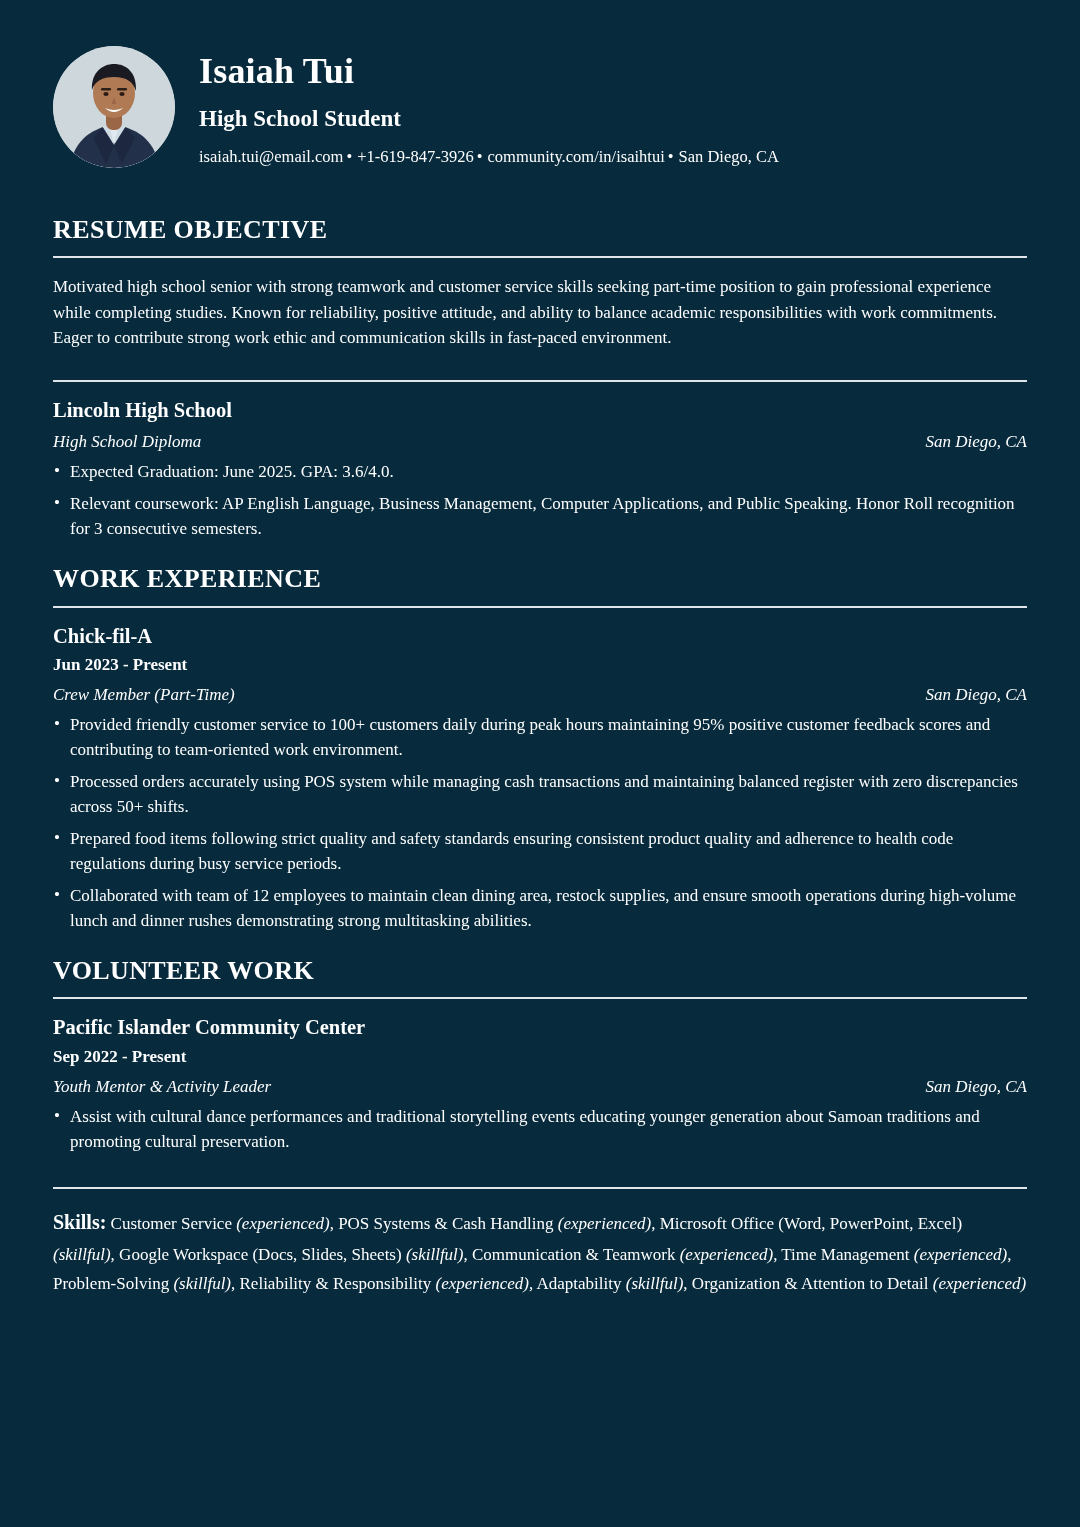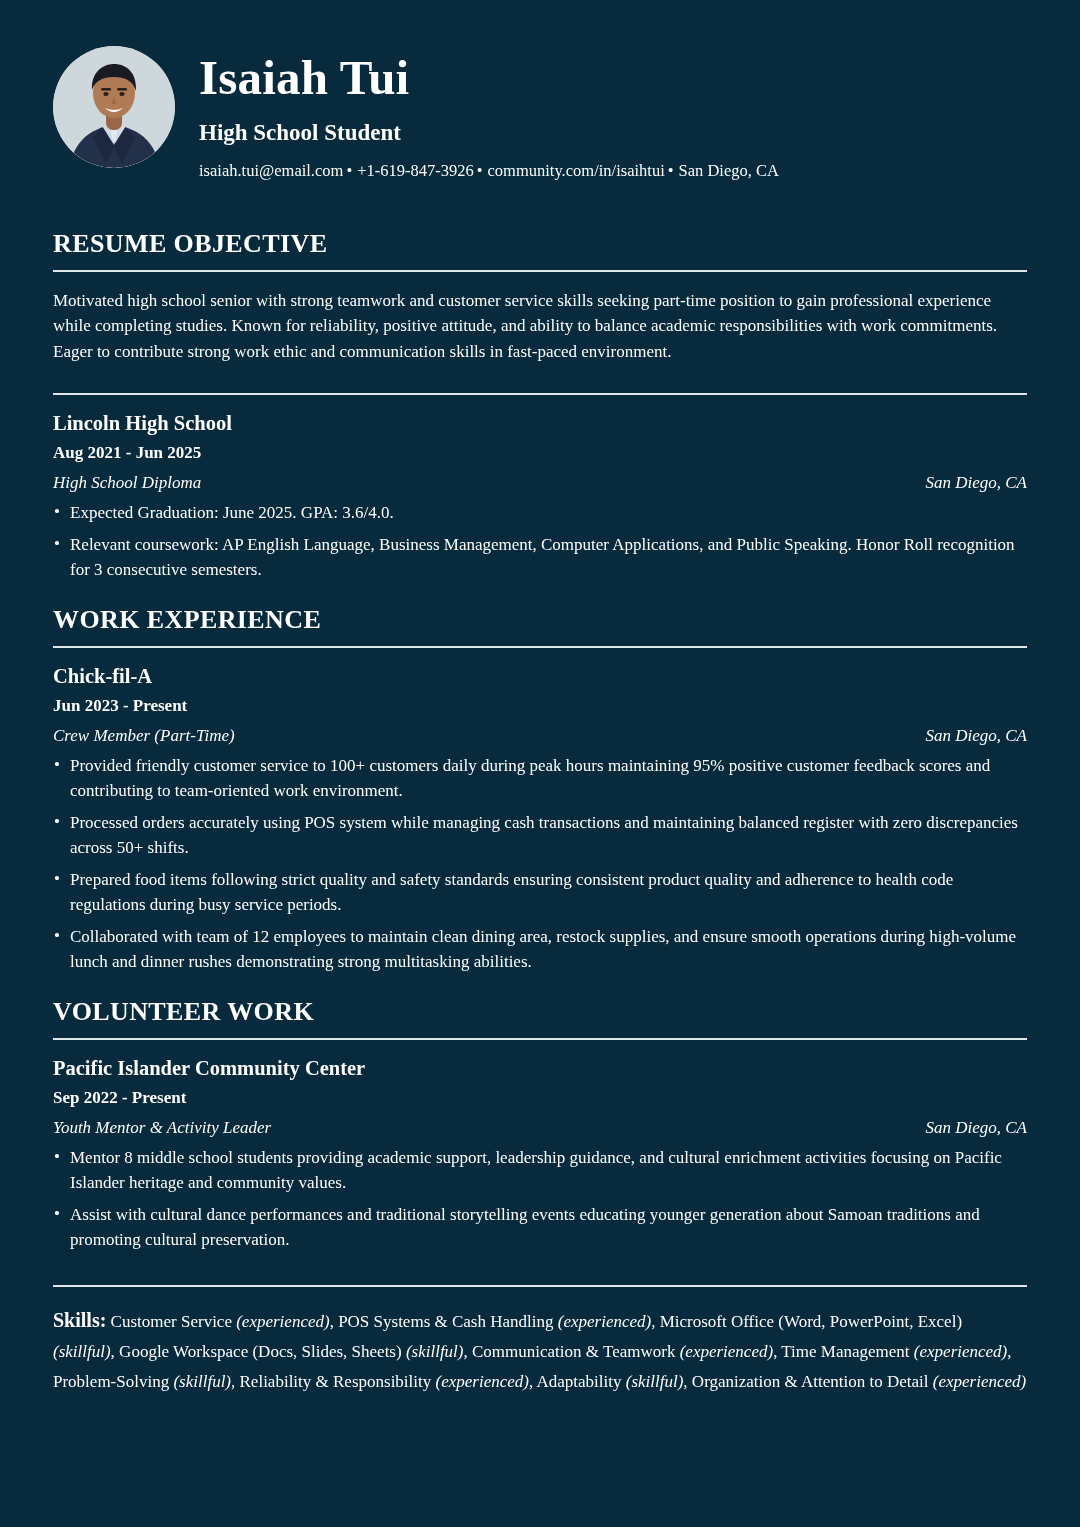--- a/index.html
+++ b/index.html
@@ -43,21 +43,21 @@
   }
   .avatar svg { display: block; width: 100%; height: 100%; }
 
   .header-text {
     padding-top: 6px;
     flex: 1;
     min-width: 0;
   }
 
   .name {
-    font-size: 49px;
+    font-size: 36px;
     font-weight: bold;
     line-height: 1.08;
     letter-spacing: 0.2px;
   }
 
   .title {
     font-size: 23px;
     font-weight: bold;
     margin-top: 15px;
     line-height: 1.15;
@@ -219,21 +219,20 @@
     <div class="body-text">Motivated high school senior with strong teamwork and customer service skills seeking part-time position to gain professional experience while completing studies. Known for reliability, positive attitude, and ability to balance academic responsibilities with work commitments. Eager to contribute strong work ethic and communication skills in fast-paced environment.</div>
   </div>
 
   <div class="sec-gap"></div>
 
   <div class="section">
     <div class="rule"></div>
 
     <div class="entry">
       <div class="entry-org">Lincoln High School</div>
-      <div class="entry-dates">Aug 2021 - Jun 2025</div>
       <div class="entry-meta">
         <span>High School Diploma</span>
         <span>San Diego, CA</span>
       </div>
       <ul class="bullets">
         <li>Expected Graduation: June 2025. GPA: 3.6/4.0.</li>
         <li>Relevant coursework: AP English Language, Business Management, Computer Applications, and Public Speaking. Honor Roll recognition for 3 consecutive semesters.</li>
       </ul>
     </div>
   </div>
@@ -267,21 +266,20 @@
     <div class="rule"></div>
 
     <div class="entry">
       <div class="entry-org">Pacific Islander Community Center</div>
       <div class="entry-dates">Sep 2022 - Present</div>
       <div class="entry-meta">
         <span>Youth Mentor &amp; Activity Leader</span>
         <span>San Diego, CA</span>
       </div>
       <ul class="bullets">
-        <li>Mentor 8 middle school students providing academic support, leadership guidance, and cultural enrichment activities focusing on Pacific Islander heritage and community values.</li>
         <li>Assist with cultural dance performances and traditional storytelling events educating younger generation about Samoan traditions and promoting cultural preservation.</li>
       </ul>
     </div>
   </div>
 
   <div class="sec-gap"></div>
 
   <div class="section">
     <div class="rule"></div>
     <div class="skills-line">

